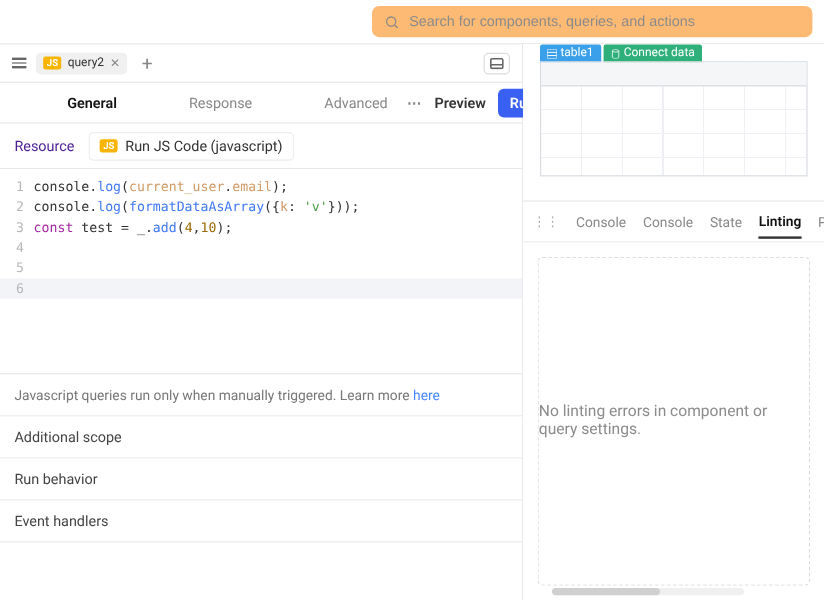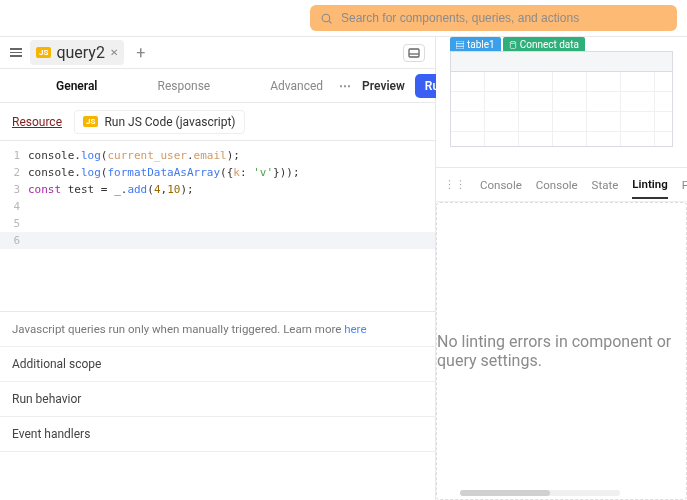--- a/index.html
+++ b/index.html
@@ -13,34 +13,34 @@
 .hairline { height:1px; background:#e8e8e8; }
 .main { flex:1; display:flex; position:relative; }
 .left { width:436px; border-right:1px solid #e8e8e8; display:flex; flex-direction:column; }
 .right { flex:1; background:#fff; position:relative; }
 .tabs-row { height:32px; display:flex; align-items:center; padding:0 10px; gap:8px; border-bottom:1px solid #e8e8e8; }
 .hamburger { display:flex; flex-direction:column; gap:2px; cursor:pointer; }
 .hamburger span { width:12px; height:1.5px; background:#666; }
 .query-tab { display:flex; align-items:center; gap:5px; padding:3px 6px; border-radius:4px; }
 .query-tab.active { background:#f0f0f1; }
 .js-badge { background:#f7b500; color:#fff; font-size:8px; font-weight:700; border-radius:2px; padding:1px 3px; }
-.tab-label { font-size:16px; color:#333; }
+.tab-label { font-size:10px; color:#333; }
 .tab-close { color:#888; font-size:10px; cursor:pointer; }
 .add-tab { color:#888; font-size:16px; cursor:pointer; padding:0 4px; }
 .collapse-btn { margin-left:auto; width:22px; height:18px; border:1px solid #dcdcdc; border-radius:4px; display:flex; align-items:center; justify-content:center; cursor:pointer; color:#666; }
 .subtabs-row { height:34px; display:flex; align-items:center; padding:0 12px; border-bottom:1px solid #e8e8e8; }
 .subtab { font-size:12px; color:#888; margin-right:16px; cursor:pointer;margin-left:44px; }
 .subtab.active { color:#111; font-weight:600; }
 .subtabs-right { margin-left:auto; display:flex; align-items:center; gap:10px; }
 .more-btn { color:#888; letter-spacing:1px; cursor:pointer; font-weight:700; }
 .preview-btn { font-size:12px; color:#333; font-weight:600; cursor:pointer; }
 .run-btn { background:#3a5ff3; color:#fff; font-size:12px; font-weight:600; padding:5px 10px; border-radius:5px; cursor:pointer; display:flex; align-items:center; gap:5px; }
 .run-btn .kbd { font-size:10px; opacity:.85; }
 .resource-row { height:38px; display:flex; align-items:center; padding:0 12px; border-bottom:1px solid #e8e8e8; gap:12px; }
-.resource-label { color:#7f1d1d; font-size:12px;text-decoration:underline; }
+.resource-label { color:#4c1d95; font-size:12px; }
 .resource-chip { display:flex; align-items:center; gap:6px; border:1px solid #eee; border-radius:4px; padding:4px 8px; font-size:12px; color:#333; }
 .resource-chip .js-badge { background:#f7b500; }
 .code-area { padding:6px 0; background:#fff; }
 .code-line { display:flex; font-family:ui-monospace,SFMono-Regular,Menlo,Consolas,monospace; font-size:11px; line-height:17px; }
 .code-line.current { background:#f2f4f7; }
 .gutter { width:28px; text-align:right; padding-right:8px; color:#b8b8b8; user-select:none; }
 .code { white-space:pre; }
 .tok-fn { color:#4078f2; }
 .tok-prop { color:#d19a66; }
 .tok-kw { color:#a626a4; }
@@ -57,21 +57,21 @@
 .grid-header { height:20px; background:#f5f6f8; border-bottom:1px solid #d9dde2; }
 .tag-bar { display:flex; gap:2px; position:absolute; top:0; left:14px; }
 .tag { font-size:10px; padding:2px 6px; border-radius:2px 2px 0 0; color:#fff; display:flex; align-items:center; gap:3px; }
 .tag.blue { background:#3aa0e9; }
 .tag.green { background:#2fb07a; }
 .tag .db-icon { width:8px; height:8px; }
 .devtools { position:absolute; top:130px; left:0; right:0; bottom:0; border-top:1px solid #e8e8e8; background:#fff; display:flex; flex-direction:column; }
 .dev-tabs { height:34px; display:flex; align-items:center; padding:0 8px; border-bottom:1px solid #eee; gap:14px; overflow:hidden; }
 .dev-tab { font-size:11.5px; color:#888; cursor:pointer; white-space:nowrap; }
 .dev-tab.active { color:#111; font-weight:600; border-bottom:2px solid #333; padding-bottom:6px; margin-bottom:-7px; }
-.dev-body { flex:1; border:1px dashed #dcdcdc; border-radius:4px; display:flex; align-items:center; justify-content:center; color:#8b8b8b; font-size:16px; }
+.dev-body { flex:1; margin:12px; border:1px dashed #dcdcdc; border-radius:4px; display:flex; align-items:center; justify-content:center; color:#8b8b8b; font-size:13px; }
 .bottom-scrollbar { position:absolute; bottom:2px; left:460px; width:160px; height:8px; }
 .sb-track { height:6px; background:#f0f0f0; border-radius:3px; }
 .sb-thumb { height:6px; width:90px; background:#d0d0d0; border-radius:3px; }
 .grip { color:#aaa; font-size:11px; }
 svg { display:block; }
 </style>
 </head>
 <body>
 
 <div class="root">

